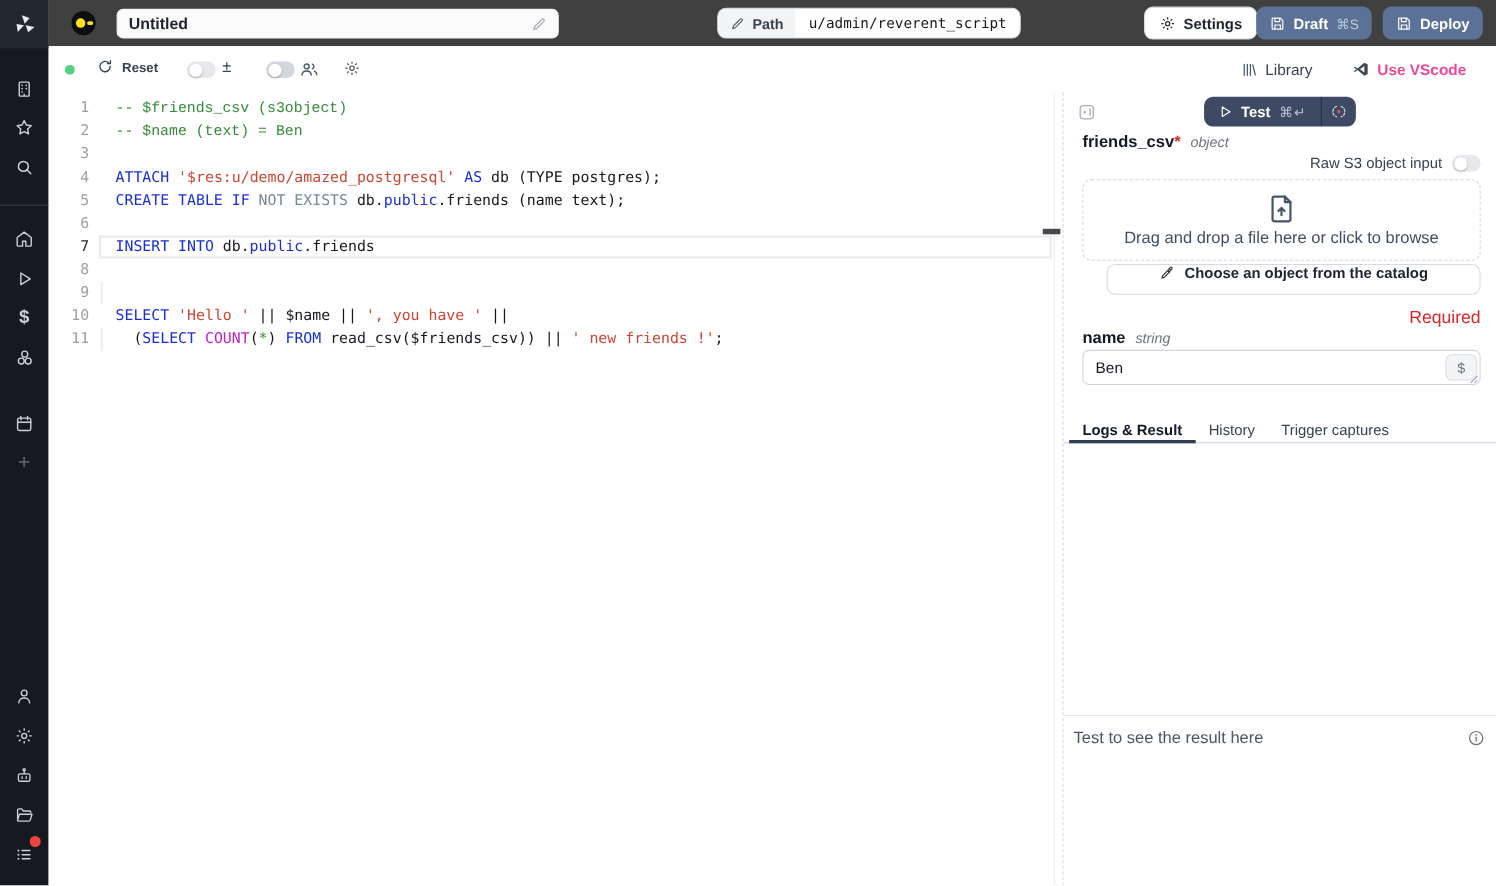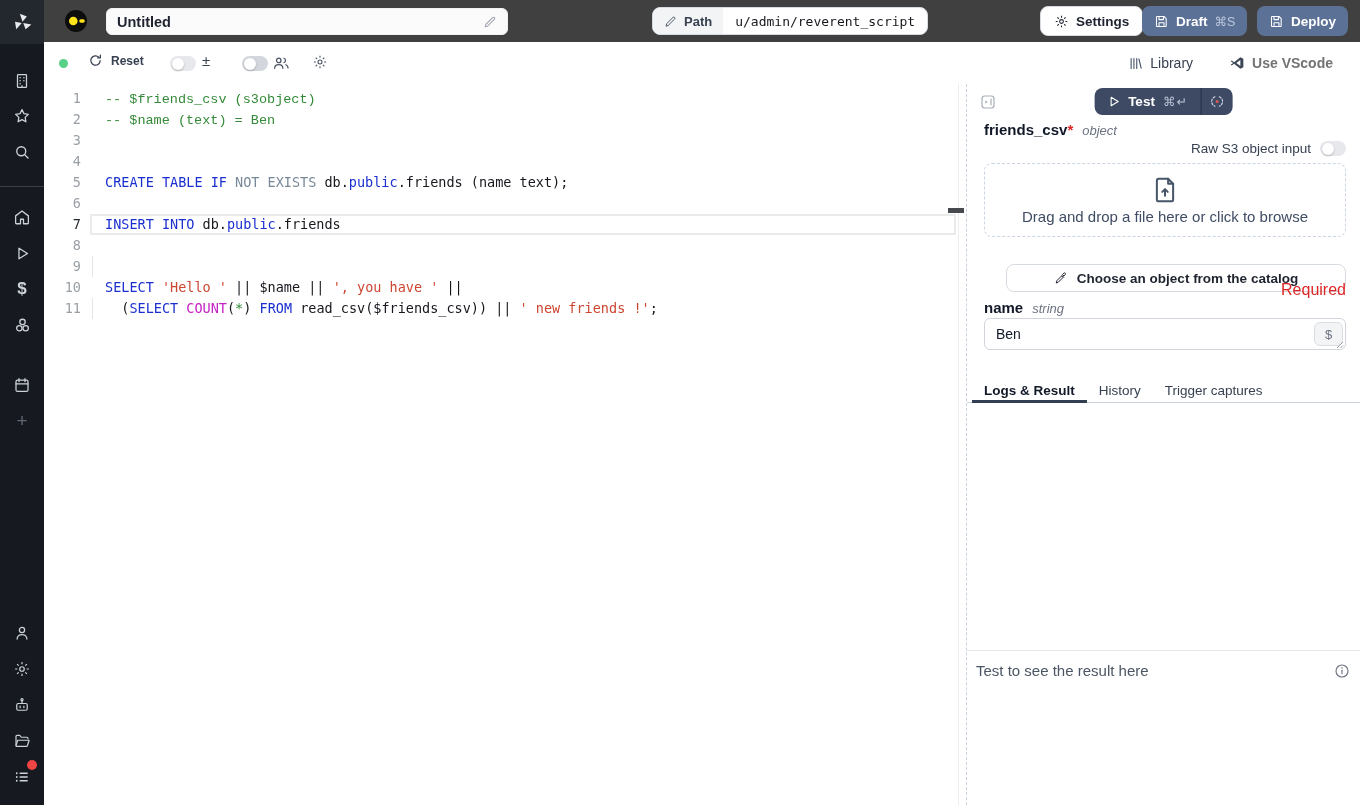--- a/index.html
+++ b/index.html
@@ -47,21 +47,21 @@
   .toggle { width:26px; height:15px; border-radius:8px; position:relative; cursor:pointer; }
   .toggle .knob { position:absolute; left:1.5px; top:1.5px; width:12px; height:12px; border-radius:50%;
     background:#fff; box-shadow:0 1px 2px rgba(0,0,0,.25); }
   .tg1 { position:absolute; left:126px; top:14px; }
   .pm { position:absolute; left:158px; top:10px; font-size:15px; color:#374151; cursor:pointer; }
   .tg2 { position:absolute; left:198px; top:14px; }
   .ppl { position:absolute; left:228px; top:12px; color:#4b5563; cursor:pointer; }
   .gear-tb { position:absolute; left:268px; top:12px; color:#4b5563; cursor:pointer; }
   .toolbar-right { position:absolute; right:27px; top:0; height:42px; display:flex; align-items:center; gap:36px; }
   .tb-link { display:flex; align-items:center; gap:7px; font-size:14px; color:#374151; cursor:pointer; }
-  .tb-link.strong { font-weight:700; color:#737373; }
+  .tb-link.strong { font-weight:700; color:#ec4899; }
 
   
   .editor { position:absolute; left:44px; top:84px; width:922px; bottom:0; background:#fff;
     font-family:"DejaVu Sans Mono",monospace; font-size:13.5px; line-height:21px; }
   .lines { position:absolute; left:0; top:4px; right:0; }
   .codeline { display:flex; height:21px; position:relative; }
   .codeline.cur::after { content:""; position:absolute; left:46px; right:10px; top:0; bottom:0;
     border:2px solid #ebebeb; pointer-events:none; }
   .gutter { width:46px; text-align:right; padding-right:9px; color:#9aa0a6; flex:none; }
   .codeline.cur .gutter { color:var(--lnActive); }
@@ -92,22 +92,22 @@
   .arg-label-row { top:37px; display:flex; align-items:baseline; gap:9px; }
   .arg-name { font-size:15px; font-weight:700; color:#111827; }
   .arg-star { color:#dc2626; }
   .arg-type { font-size:13px; font-style:italic; color:#6b7280; }
   .raws3-row { top:57px; display:flex; justify-content:flex-end; align-items:center; gap:9px;
     font-size:13.5px; color:#374151; }
   .dropzone { top:79px; height:74px; border:1.5px dashed #cbd5e1; border-radius:8px; background:#fff;
     display:flex; flex-direction:column; align-items:center; justify-content:center; gap:3px;
     color:#3f4c63; cursor:pointer; }
   .dropzone .dz-text { font-size:15px; font-weight:500; }
-  .catalog-btn { top:180px; height:28px; border:1px solid #d6dbe1; border-radius:8px; background:#fff;
-    display:flex; align-items:center; justify-content:center; gap:9px; font-size:13.5px;
+  .catalog-btn { top:156px; height:28px; border:1px solid #d6dbe1; border-radius:8px; background:#fff;
+    display:flex; justify-content:center; gap:9px; font-size:13.5px;
     font-weight:700; color:#1f2330; cursor:pointer;margin-left:22px; }
   .required-lbl { top:197px; text-align:right; font-size:16px; color:#dc2626; }
   .name-label-row { top:215px; }
   .name-input-wrap { top:234px; height:32px; }
   .text-input { width:100%; height:32px; border:1px solid #d1d5db; border-radius:6px; padding:0 36px 0 11px;
     font-size:14px; color:#111827; font-family:"Liberation Sans",sans-serif; background:#fff; }
   .dollar-btn { position:absolute; right:3px; top:4px; width:29px; height:24px; background:#f2f4f6;
     border:1px solid #dadee3; border-radius:6px; display:flex; align-items:center; justify-content:center;
     font-size:13px; color:#6b7280; cursor:pointer; }
   .resize-corner { position:absolute; right:2px; bottom:1px; }
@@ -344,20 +344,21 @@
         <div class="codeline">
           <div class="gutter">2</div>
           <div class="codetext"><span class="tk-com">-- $name (text) = Ben</span></div>
         </div>
         <div class="codeline">
           <div class="gutter">3</div>
           <div class="codetext"></div>
         </div>
         <div class="codeline">
           <div class="gutter">4</div>
+          <div class="codetext"><span class="tk-kw">ATTACH</span><span class="tk-id"> </span><span class="tk-str">'$res:u/demo/amazed_postgresql'</span><span class="tk-id"> </span><span class="tk-kw">AS</span><span class="tk-id"> db (TYPE postgres);</span></div>
         </div>
         <div class="codeline">
           <div class="gutter">5</div>
           <div class="codetext"><span class="tk-kw">CREATE TABLE IF</span><span class="tk-id"> </span><span class="tk-op">NOT EXISTS</span><span class="tk-id"> db.</span><span class="tk-kw">public</span><span class="tk-id">.friends (name text);</span></div>
         </div>
         <div class="codeline">
           <div class="gutter">6</div>
           <div class="codetext"></div>
         </div>
         <div class="codeline cur">

